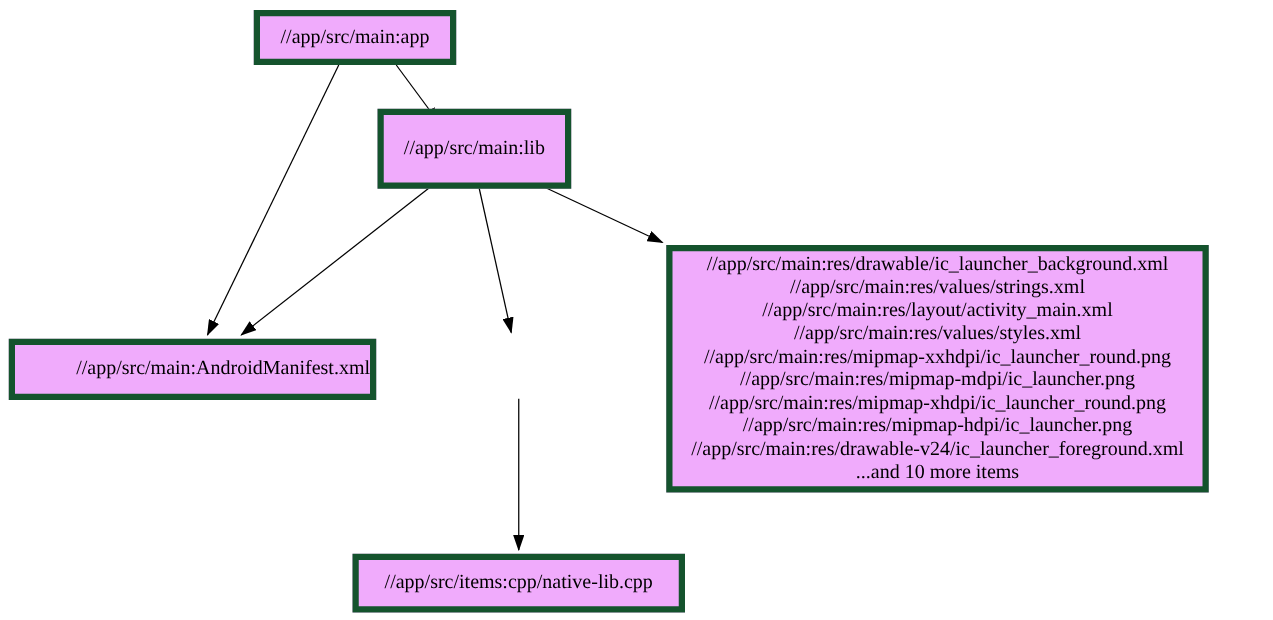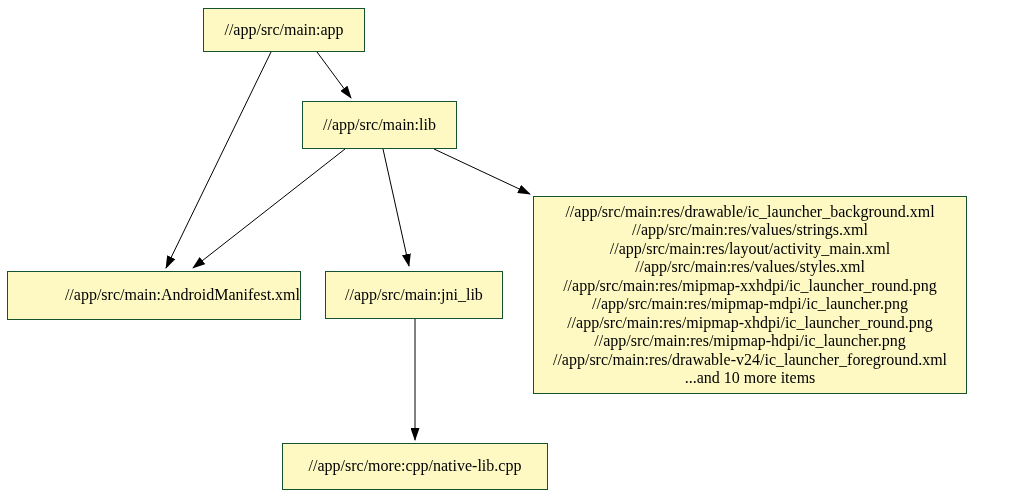--- a/index.html
+++ b/index.html
@@ -18,35 +18,35 @@
   }
   .edges-layer {
     position: absolute;
     left: 0;
     top: 0;
     width: 1018px;
     height: 496px;
   }
   .node {
     position: absolute;
-    border: 1px solid #14532d;
-    background: #fef9c3;
+    border: 5px solid #14532d;
+    background: #f0abfc;
     display: flex;
     align-items: center;
     justify-content: center;
     text-align: center;
     font-size: 16px;
     line-height: 18.5px;
     box-sizing: border-box;
   }
   .node .label {
     white-space: pre-line;
   }
   #node-app            { left: 203px; top:   8px; width: 162px; height: 44px; }
-  #node-lib            { left: 302px; top: 101px; width: 155px; height: 48px; }
+  #node-lib            { left: 302px; top: 87px; width: 155px; height: 64px; }
   #node-manifest       { left:   7px; top: 271px; width: 294px; height: 49px; justify-content: flex-end; }
   #node-jni-lib        { left: 325px; top: 271px; width: 178px; height: 48px; }
   #node-resources      { left: 533px; top: 196px; width: 434px; height: 198px; }
   #node-native-lib     { left: 282px; top: 443px; width: 266px; height: 47px; }
 </style>
 </head>
 <body>
 
 <div class="canvas">
 
@@ -69,34 +69,31 @@
   </div>
 
   <div class="node" id="node-lib">
     <span class="label">//app/src/main:lib</span>
   </div>
 
   <div class="node" id="node-manifest">
     <span class="label">//app/src/main:AndroidManifest.xml</span>
   </div>
 
-  <div class="node" id="node-jni-lib">
-    <span class="label">//app/src/main:jni_lib</span>
-  </div>
 
   <div class="node" id="node-resources">
     <span class="label">//app/src/main:res/drawable/ic_launcher_background.xml
 //app/src/main:res/values/strings.xml
 //app/src/main:res/layout/activity_main.xml
 //app/src/main:res/values/styles.xml
 //app/src/main:res/mipmap-xxhdpi/ic_launcher_round.png
 //app/src/main:res/mipmap-mdpi/ic_launcher.png
 //app/src/main:res/mipmap-xhdpi/ic_launcher_round.png
 //app/src/main:res/mipmap-hdpi/ic_launcher.png
 //app/src/main:res/drawable-v24/ic_launcher_foreground.xml
 ...and 10 more items</span>
   </div>
 
   <div class="node" id="node-native-lib">
-    <span class="label">//app/src/more:cpp/native-lib.cpp</span>
+    <span class="label">//app/src/items:cpp/native-lib.cpp</span>
   </div>
 
 </div>
 
 </body></html>

